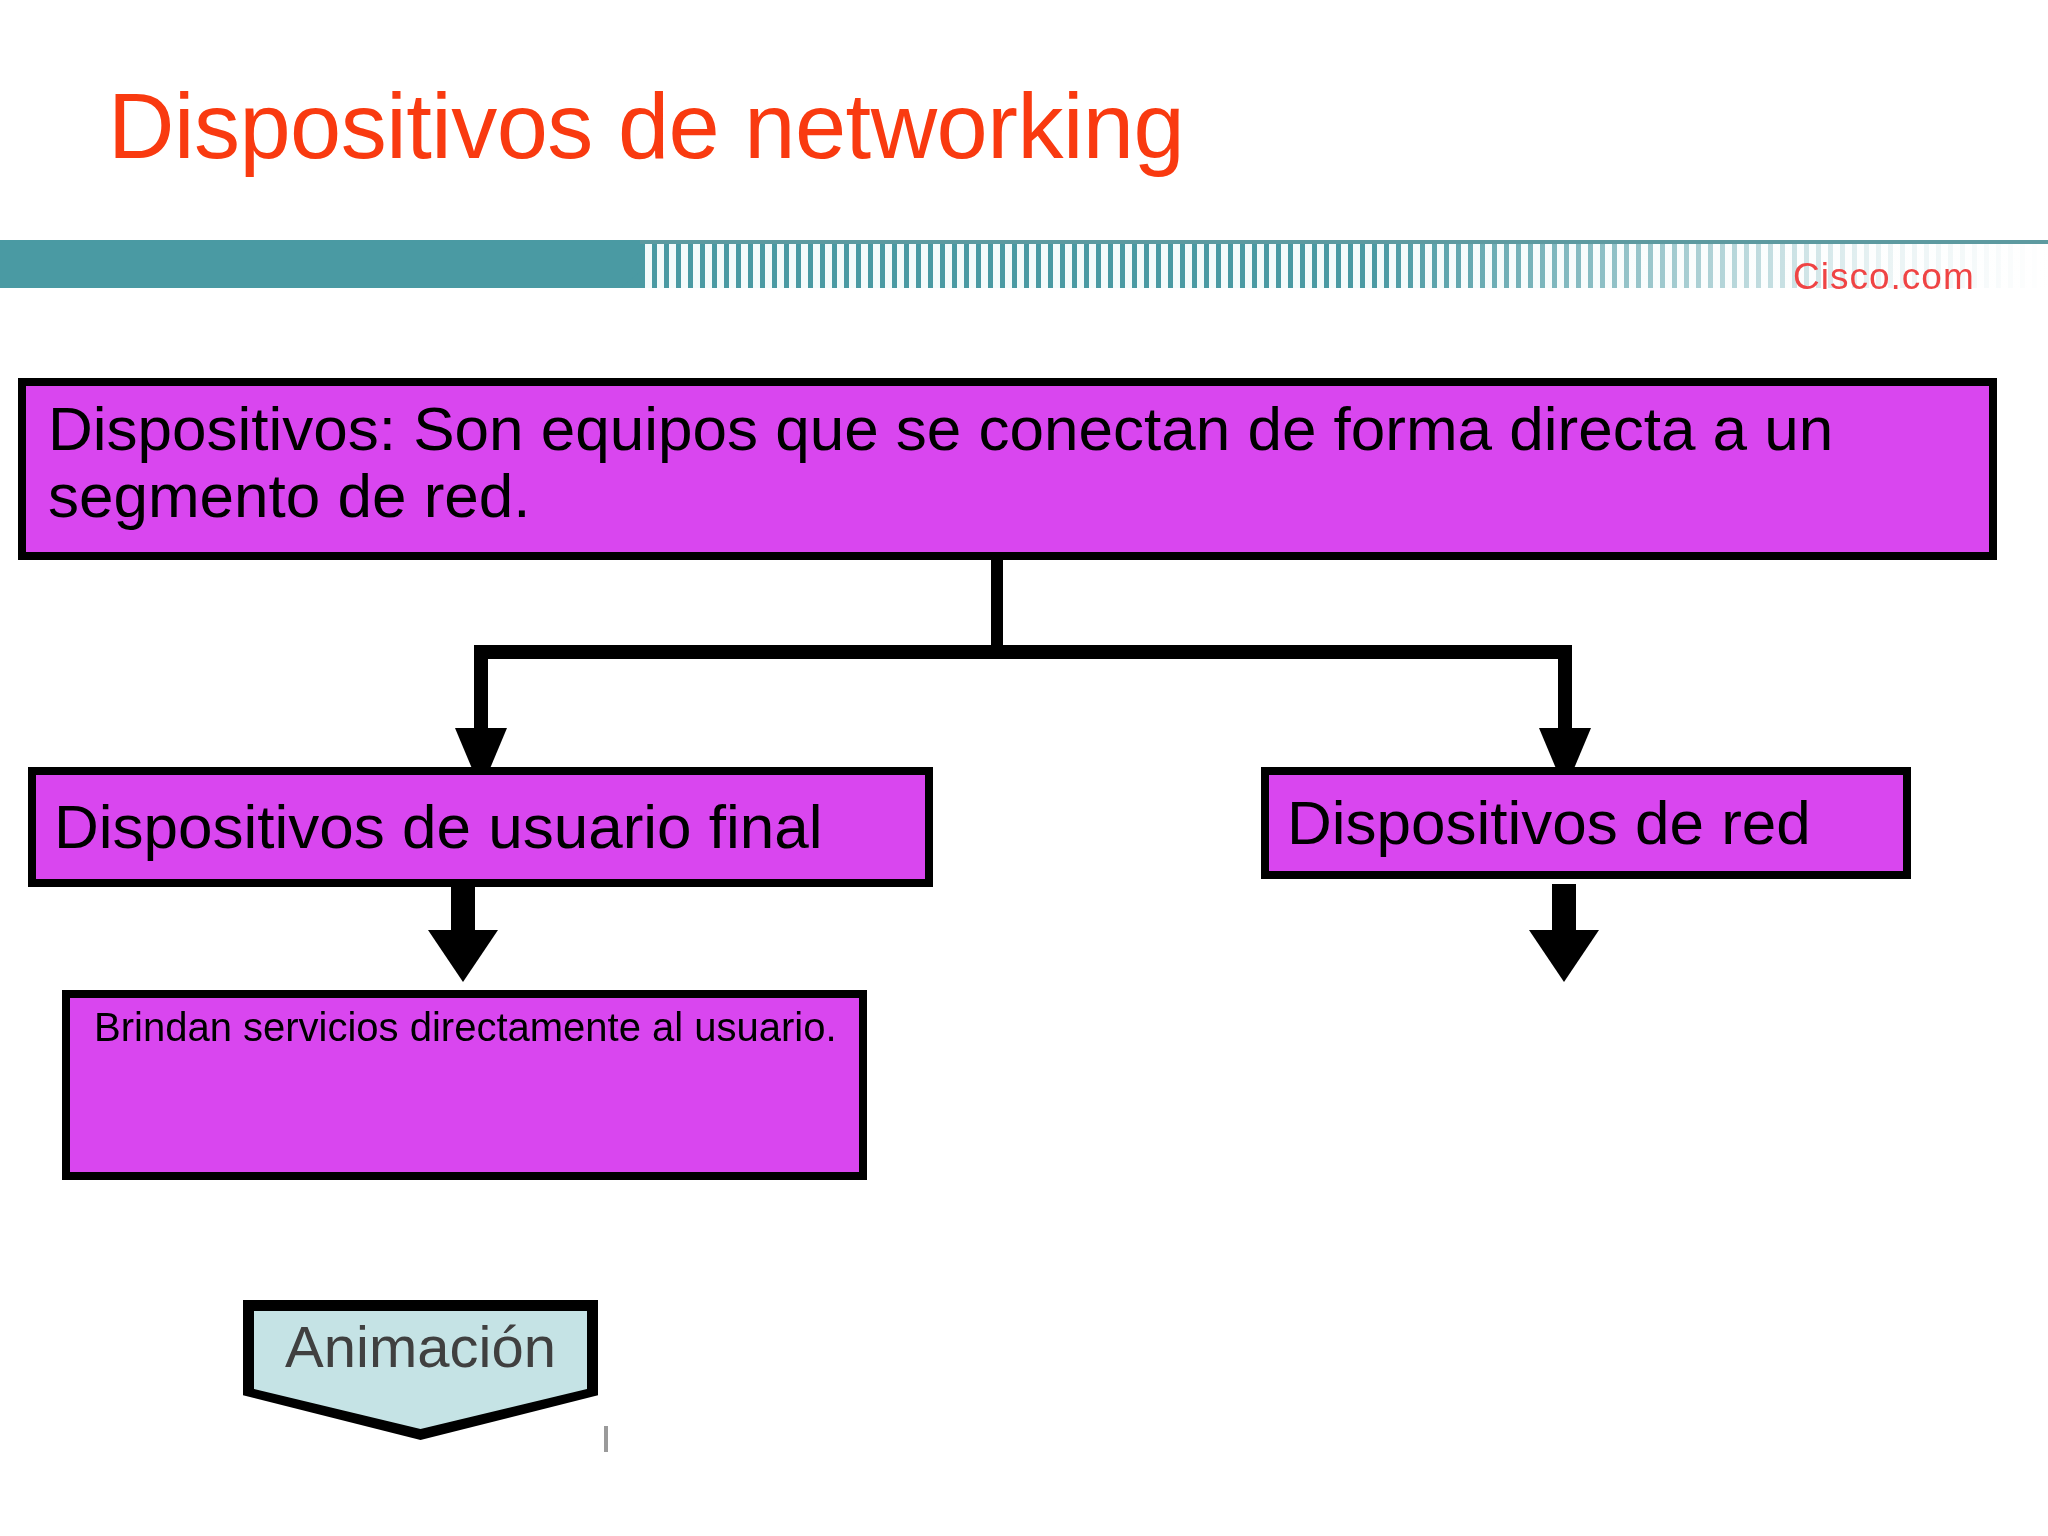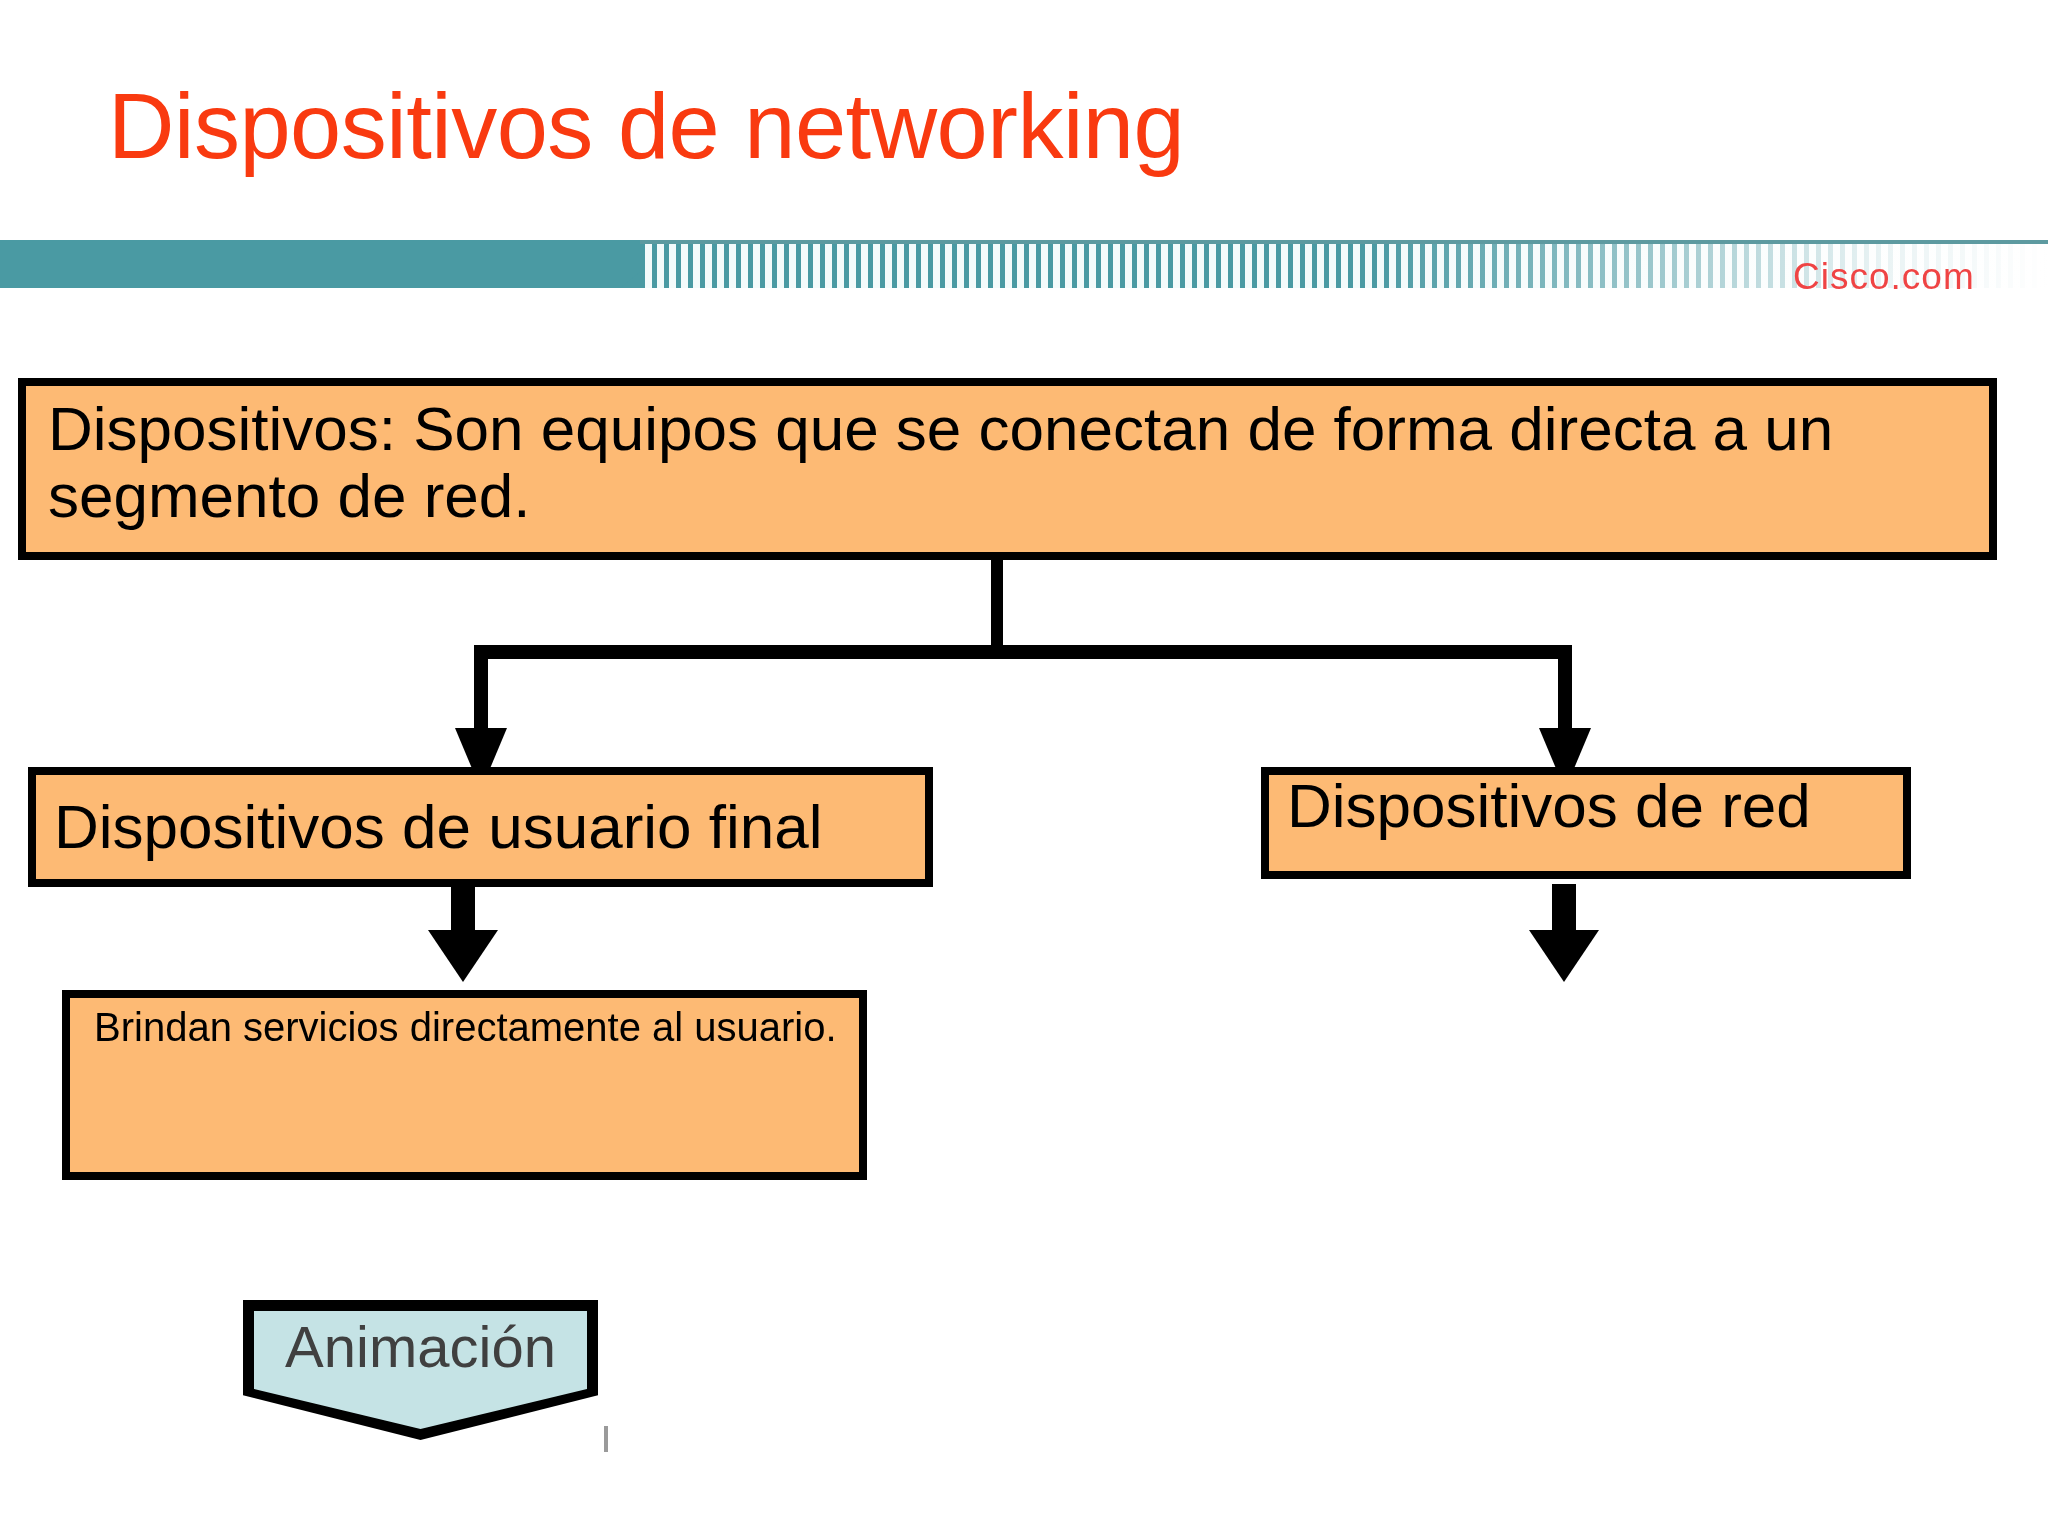--- a/index.html
+++ b/index.html
@@ -102,21 +102,21 @@
     font-size: 37px;
     color: #ef4444;
     letter-spacing: 1px;
     white-space: nowrap;
   }
 
   
   .box {
     position: absolute;
     box-sizing: border-box;
-    background: #fdba74;
+    background: #d946ef;
     border: 8px solid #000000;
     color: #000000;
   }
   .box-text {
     display: block;
     color: #000000;
   }
 
   
   #box-root {
@@ -147,20 +147,21 @@
     white-space: nowrap;
   }
 
   #box-network {
     left: 1261px;
     top: 767px;
     width: 650px;
     height: 112px;
     padding: 0 14px 0 18px;
     display: flex;
+    align-items: center;
   }
   #box-network .box-text {
     font-size: 62px;
     line-height: 1.0;
     white-space: nowrap;
   }
 
   
   #box-enduser-desc {
     left: 62px;

